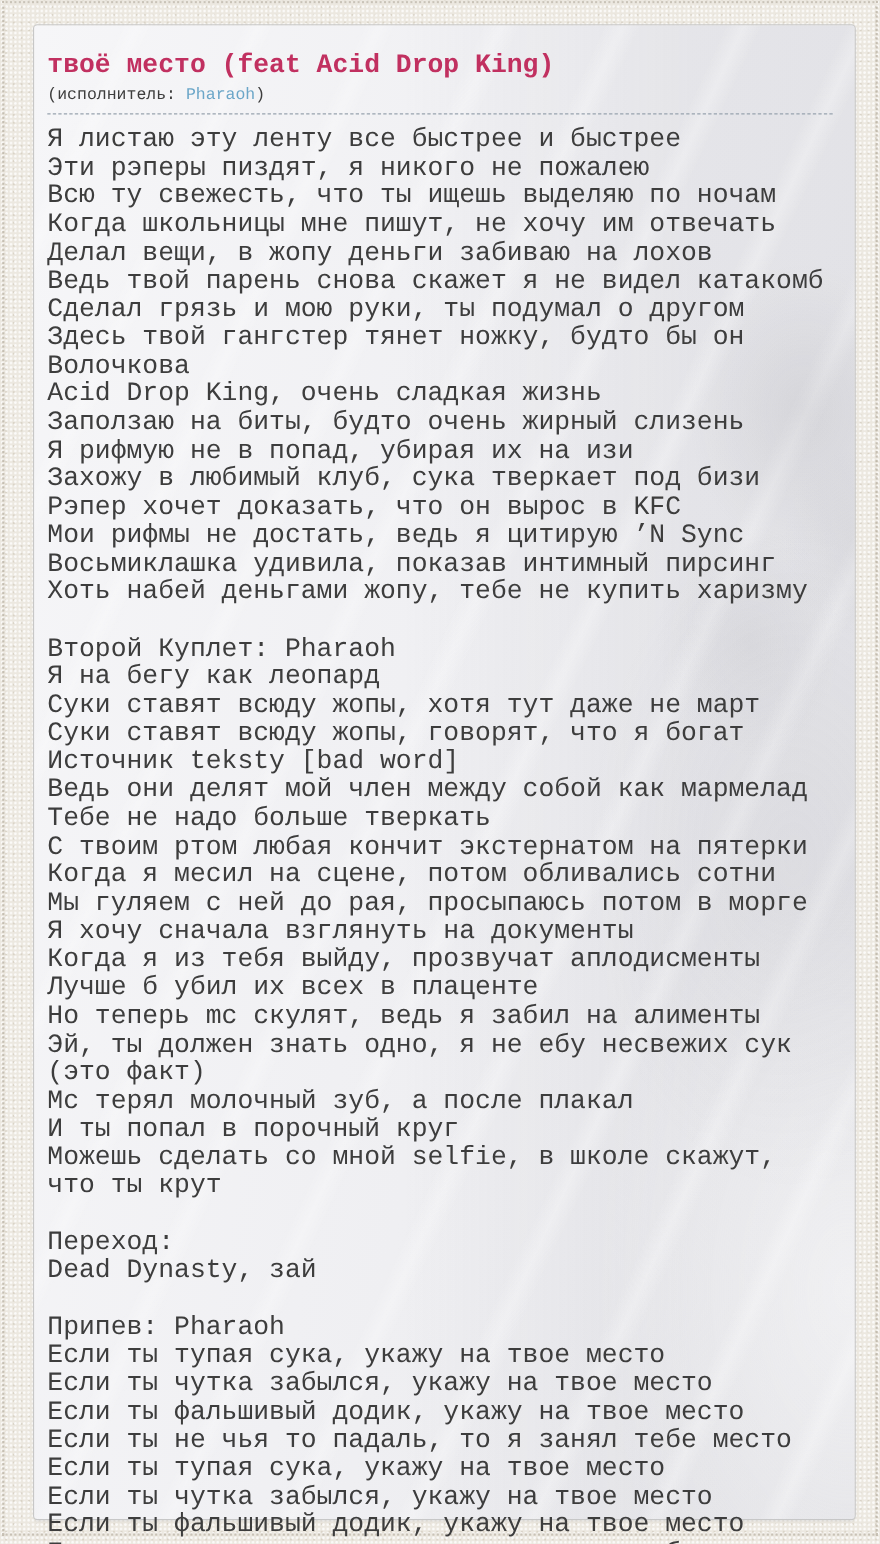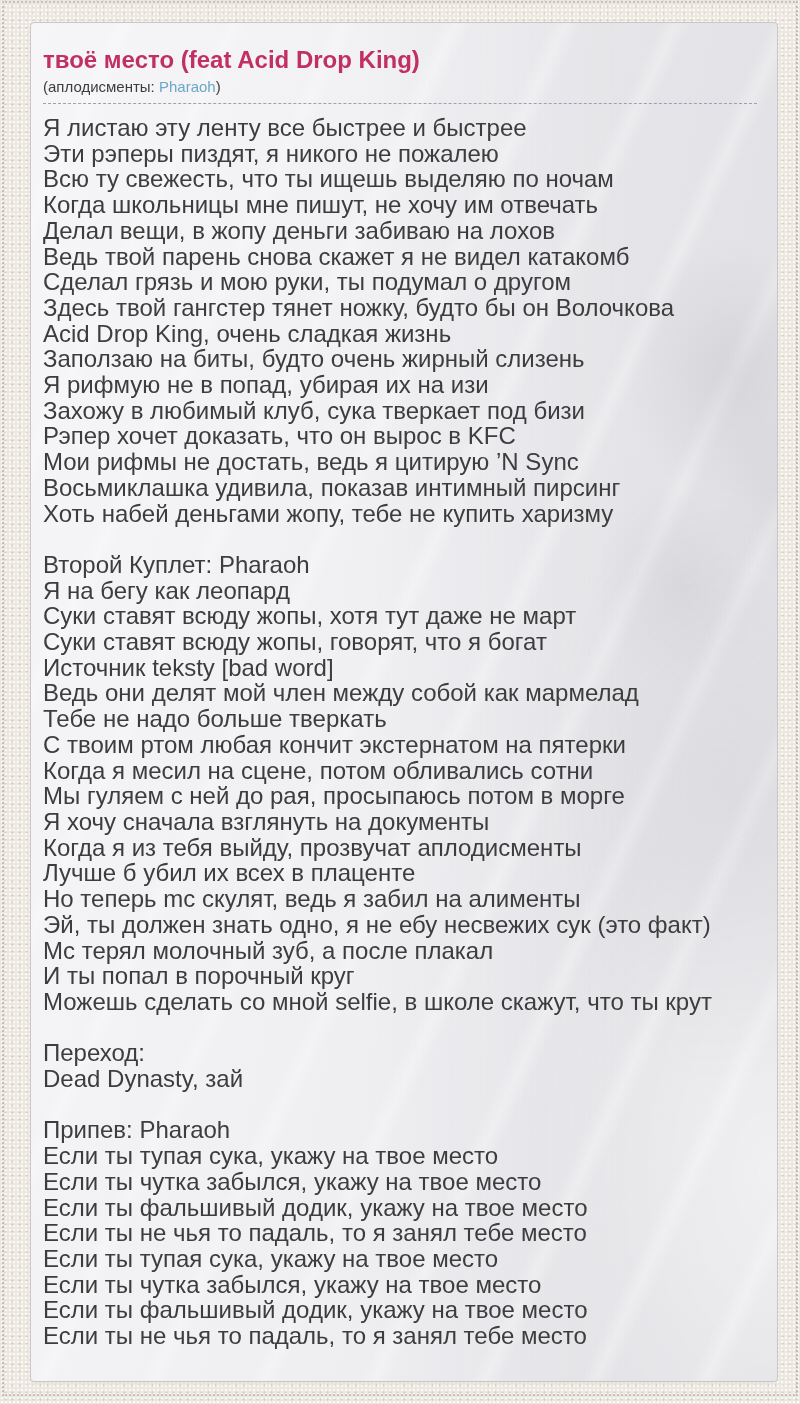--- a/index.html
+++ b/index.html
@@ -11,20 +11,21 @@
     position: relative;
     width: 800px;
     height: 1404px;
     overflow: hidden;
     background-color: var(--page-bg, #ece8e0);
     background-image:
       radial-gradient(rgba(255,255,255,0.8) 1px, transparent 1.3px),
       radial-gradient(rgba(203,195,180,0.55) 1px, transparent 1.3px);
     background-size: 4px 4px, 7px 7px;
     background-position: 0 0, 2px 3px;
+    font-family: Liberation Mono, monospace;
   }
   .stitch {
     position: absolute;
     left: 2px; right: 2px; top: 1px; bottom: 8px;
     border: 2px dotted rgba(185,177,162,0.75);
     pointer-events: none;
   }
   .card {
     position: absolute;
     left: 30px;
@@ -91,18 +92,18 @@
 
 <div class="page">
   <div class="stitch"></div>
 
   <div class="card">
     <div class="photo-watermark"></div>
 
     <div class="card-content">
       <h1 class="song-title">твоё место (feat Acid Drop King)</h1>
 
-      <div class="artist-line"><span>(аплодисменты: </span><a href="#">Pharaoh</a><span>)</span></div>
+      <div class="artist-line"><span>(исполнитель: </span><a href="#">Pharaoh</a><span>)</span></div>
 
       <div class="lyrics"><div class="line">Я листаю эту ленту все быстрее и быстрее</div><div class="line">Эти рэперы пиздят, я никого не пожалею</div><div class="line">Всю ту свежесть, что ты ищешь выделяю по ночам</div><div class="line">Когда школьницы мне пишут, не хочу им отвечать</div><div class="line">Делал вещи, в жопу деньги забиваю на лохов</div><div class="line">Ведь твой парень снова скажет я не видел катакомб</div><div class="line">Сделал грязь и мою руки, ты подумал о другом</div><div class="line">Здесь твой гангстер тянет ножку, будто бы он Волочкова</div><div class="line">Acid Drop King, очень сладкая жизнь</div><div class="line">Заползаю на биты, будто очень жирный слизень</div><div class="line">Я рифмую не в попад, убирая их на изи</div><div class="line">Захожу в любимый клуб, сука тверкает под бизи</div><div class="line">Рэпер хочет доказать, что он вырос в KFC</div><div class="line">Мои рифмы не достать, ведь я цитирую ’N Sync</div><div class="line">Восьмиклашка удивила, показав интимный пирсинг</div><div class="line">Хоть набей деньгами жопу, тебе не купить харизму</div><div class="line">&nbsp;</div><div class="line">Второй Куплет: Pharaoh</div><div class="line">Я на бегу как леопард</div><div class="line">Суки ставят всюду жопы, хотя тут даже не март</div><div class="line">Суки ставят всюду жопы, говорят, что я богат</div><div class="line">Источник teksty [bad word]</div><div class="line">Ведь они делят мой член между собой как мармелад</div><div class="line">Тебе не надо больше тверкать</div><div class="line">С твоим ртом любая кончит экстернатом на пятерки</div><div class="line">Когда я месил на сцене, потом обливались сотни</div><div class="line">Мы гуляем с ней до рая, просыпаюсь потом в морге</div><div class="line">Я хочу сначала взглянуть на документы</div><div class="line">Когда я из тебя выйду, прозвучат аплодисменты</div><div class="line">Лучше б убил их всех в плаценте</div><div class="line">Но теперь mc скулят, ведь я забил на алименты</div><div class="line">Эй, ты должен знать одно, я не ебу несвежих сук (это факт)</div><div class="line">Mc терял молочный зуб, а после плакал</div><div class="line">И ты попал в порочный круг</div><div class="line">Можешь сделать со мной selfie, в школе скажут, что ты крут</div><div class="line">&nbsp;</div><div class="line">Переход:</div><div class="line">Dead Dynasty, зай</div><div class="line">&nbsp;</div><div class="line">Припев: Pharaoh</div><div class="line">Если ты тупая сука, укажу на твое место</div><div class="line">Если ты чутка забылся, укажу на твое место</div><div class="line">Если ты фальшивый додик, укажу на твое место</div><div class="line">Если ты не чья то падаль, то я занял тебе место</div><div class="line">Если ты тупая сука, укажу на твое место</div><div class="line">Если ты чутка забылся, укажу на твое место</div><div class="line">Если ты фальшивый додик, укажу на твое место</div><div class="line">Если ты не чья то падаль, то я занял тебе место</div></div>
     </div>
   </div>
 </div>
 
 </body></html>

